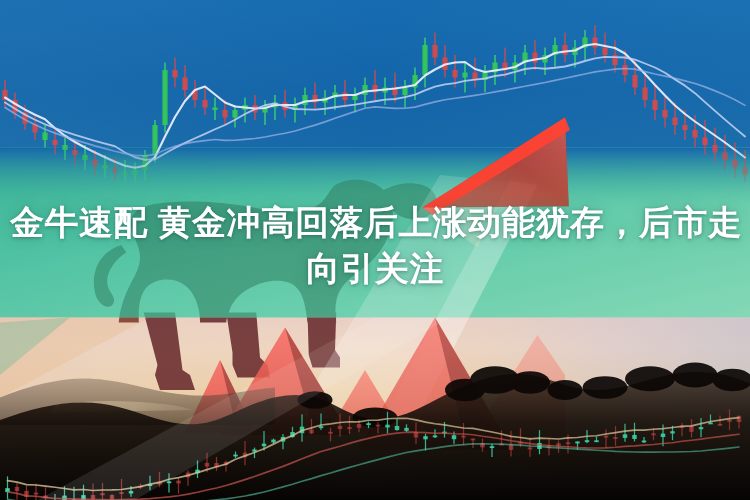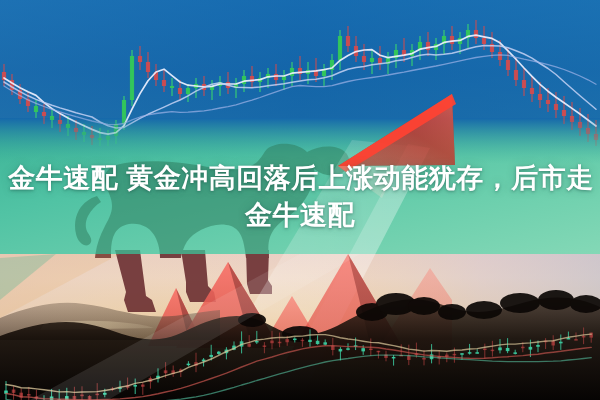--- a/index.html
+++ b/index.html
@@ -642,16 +642,16 @@
   </svg>
 
   <svg class="layer" viewBox="0 0 600 400" preserveAspectRatio="none">
     <path d="M 300,254 L 360,254 L 108,400 L 30,400 Z" fill="#ffffff" opacity=".10"></path>
     <path d="M 0,258 L 56,254 L 0,300 Z" fill="#2fb89a" opacity=".30"></path>
     <path d="M 0,254 L 120,254 L 0,318 Z" fill="#e9a24e" opacity=".16"></path>
   </svg>
 
   <div id="headline">
     <span class="ln l1">金牛速配 黄金冲高回落后上涨动能犹存，后市走</span>
-    <span class="ln l2">金牛速配</span>
+    <span class="ln l2">向引关注</span>
   </div>
 
 </div>
 
 </body></html>

